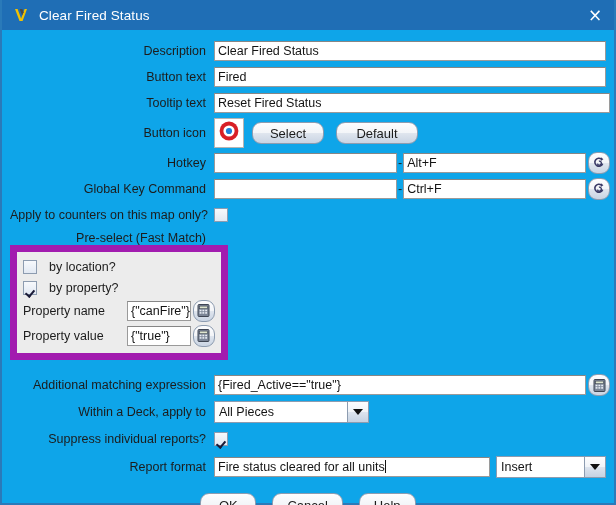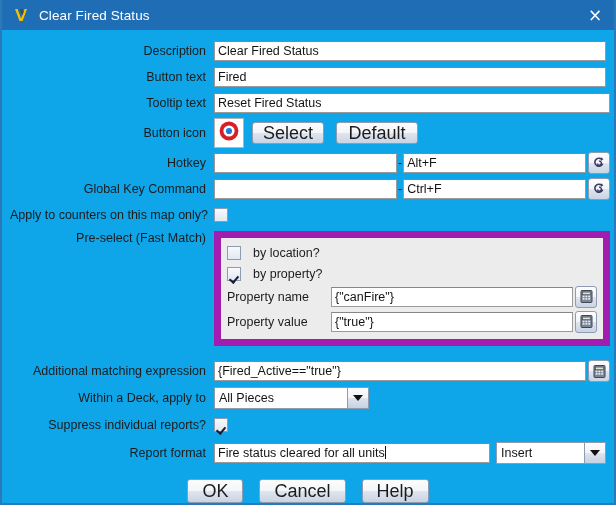--- a/index.html
+++ b/index.html
@@ -56,23 +56,23 @@
   .tf.caret{position:relative;}
   .tf.caret .cursor{
     display:inline-block;width:1px;height:13px;background:#111;
     vertical-align:-2px;margin-left:0px;
   }
   .dash{font-size:12.5px;color:#1c1c1c;padding:0 1px;}
 
   
   .btn{
     box-sizing:border-box;height:22px;
-    border:1px solid #8d9cb0;border-radius:3px;
+    border:1px solid #8d9cb0;border-radius:9px;
     background:linear-gradient(to bottom,#fdfdfe 0%,#f3f5f8 48%,#dfe5ee 52%,#c9d4e3 100%);
-    font-size:18px;color:#1c1c1c;
+    font-size:13px;color:#1c1c1c;
     display:flex;align-items:center;justify-content:center;
     cursor:pointer;user-select:none;
   }
   .icon-btn{
     width:22px;height:22px;padding:0;flex:0 0 auto;
   }
   .icon-btn svg{display:block;}
 
   
   .icon-preview{
@@ -227,21 +227,21 @@
       </div>
     </div>
 
     <div class="row">
       <div class="lbl">Apply to counters on this map only?</div>
       <div class="ctl">
         <div class="cb"></div>
       </div>
     </div>
 
-    <div class="fm-row" style="margin-top:3px;">
+    <div class="fm-row" style="margin-top:3px;flex-direction:column;">
       <div class="fm-label">Pre-select (Fast Match)</div>
       <div class="fm-panel">
 
         <div class="fm-check">
           <div class="cb"></div>
           <span class="cbtxt">by location?</span>
         </div>
 
         <div class="fm-check">
           <div class="cb checked"></div>

